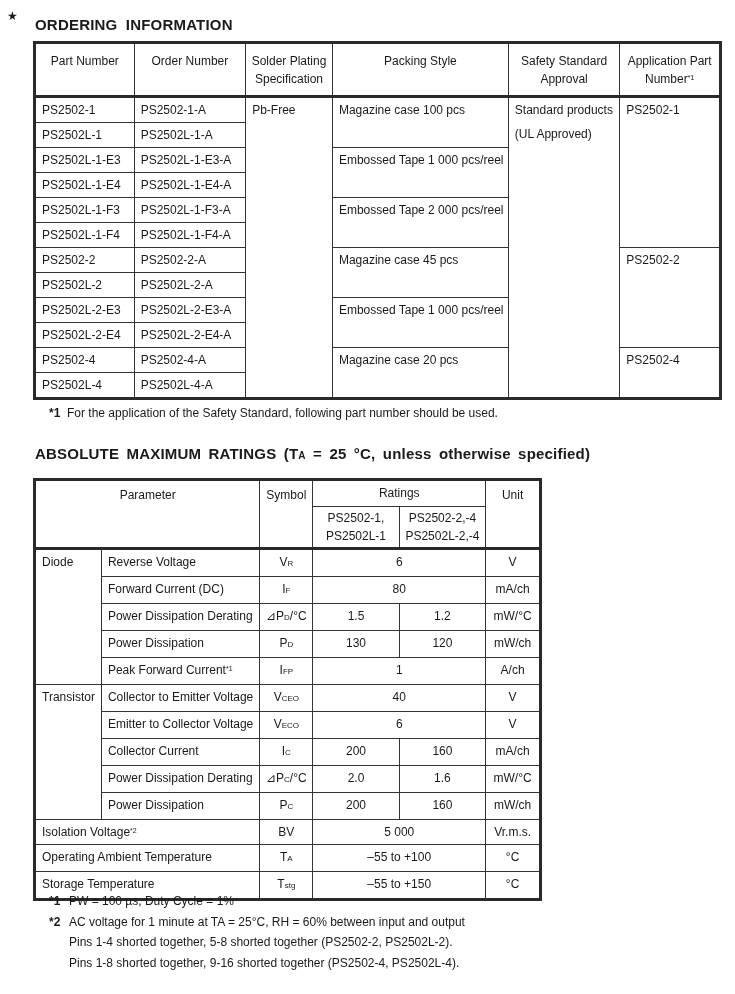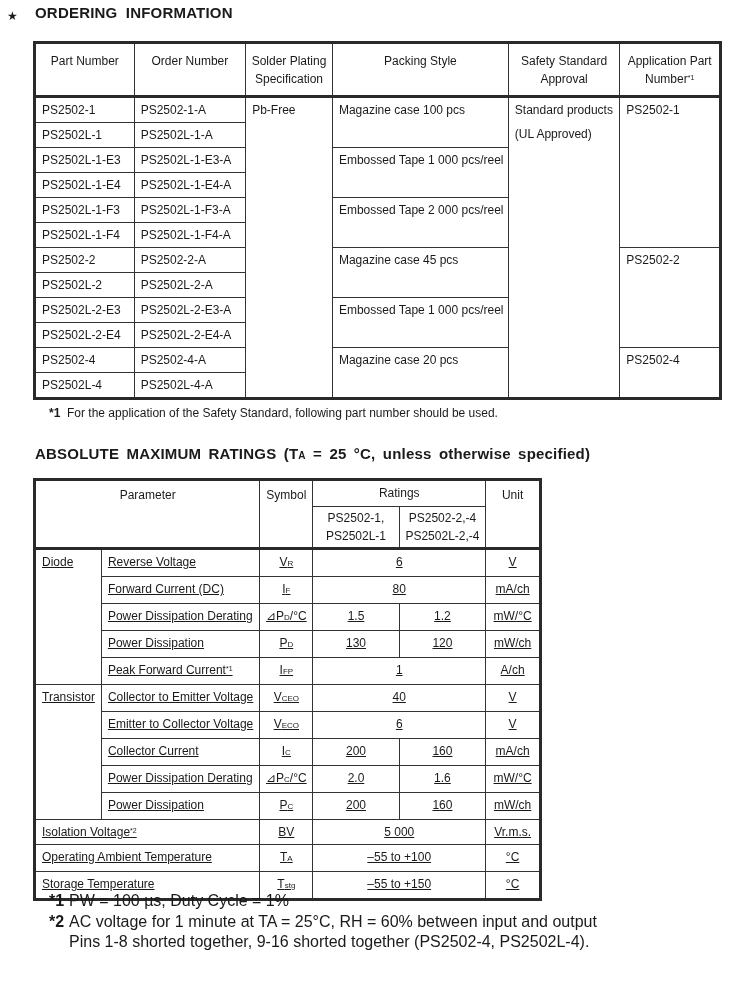--- a/index.html
+++ b/index.html
@@ -16,29 +16,29 @@
   #ord th { height:43px; text-align:center; line-height:18px; padding-top:8px; vertical-align:top; }
   #ord thead tr { border-bottom:3px solid #2a2a2a; }
   #ord td { height:23.7px; padding-left:6px; line-height:24px; vertical-align:top; }
   sup { font-size:7px; vertical-align:top; position:relative; top:-1px; }
   .note { font-size:12px; }
   .note b { font-weight:bold; }
   
   #amr { left:33px; top:478px; width:509px; border:3px solid #2a2a2a; }
   #amr th { text-align:center; line-height:18px;margin-top:33px; }
   #amr thead tr.r2 { border-bottom:3px solid #2a2a2a; }
-  #amr td { height:23.7px; line-height:24px; padding-left:6px; vertical-align:top;text-decoration:underline; }
+  #amr td { height:23.7px; line-height:24px; padding-left:6px; vertical-align:top; }
   #amr td.c { text-align:center; padding-left:0; }
   .sym small { font-size:8px; }
 </style>
 </head>
 <body>
 
 <div class="abs star">★</div>
-<div class="abs h1" style="left:35px;top:4px;">ORDERING  INFORMATION</div>
+<div class="abs h1" style="left:35px;top:16px;">ORDERING  INFORMATION</div>
 
 <table id="ord">
   <colgroup>
     <col style="width:100px">
       <col style="width:112px">
       <col style="width:87px">
     <col style="width:177px">
       <col style="width:112px">
       <col style="width:101px">
   </colgroup>
@@ -226,17 +226,18 @@
       </tr>
       <tr>
         <td colspan="2"><span>Storage Temperature</span></td>
         <td class="c sym"><span>T</span><small>stg</small></td>
         <td colspan="2" class="c">–55 to +150</td>
         <td class="c">°C</td>
       </tr>
     </tbody>
 </table>
 
-<div class="abs" style="left:49px;top:891px;line-height:20.5px;font-size:16px;" id="amr-notes">
+<div class="abs" style="left:49px;top:891px;line-height:20.5px;font-size:12px;" id="amr-notes">
     <div><b style="display: inline-block; width: 20px;">*1</b><span>PW = 100 µs, Duty Cycle = 1%</span></div>
     <div><b style="display: inline-block; width: 20px;">*2</b><span>AC voltage for 1 minute at TA = 25°C, RH = 60% between input and output</span></div>
+    <div><b style="display: inline-block; width: 20px;"></b><span>Pins 1-4 shorted together, 5-8 shorted together (PS2502-2, PS2502L-2).</span></div>
     <div><b style="display: inline-block; width: 20px;"></b><span>Pins 1-8 shorted together, 9-16 shorted together (PS2502-4, PS2502L-4).</span></div>
   </div>
 
 </body></html>

